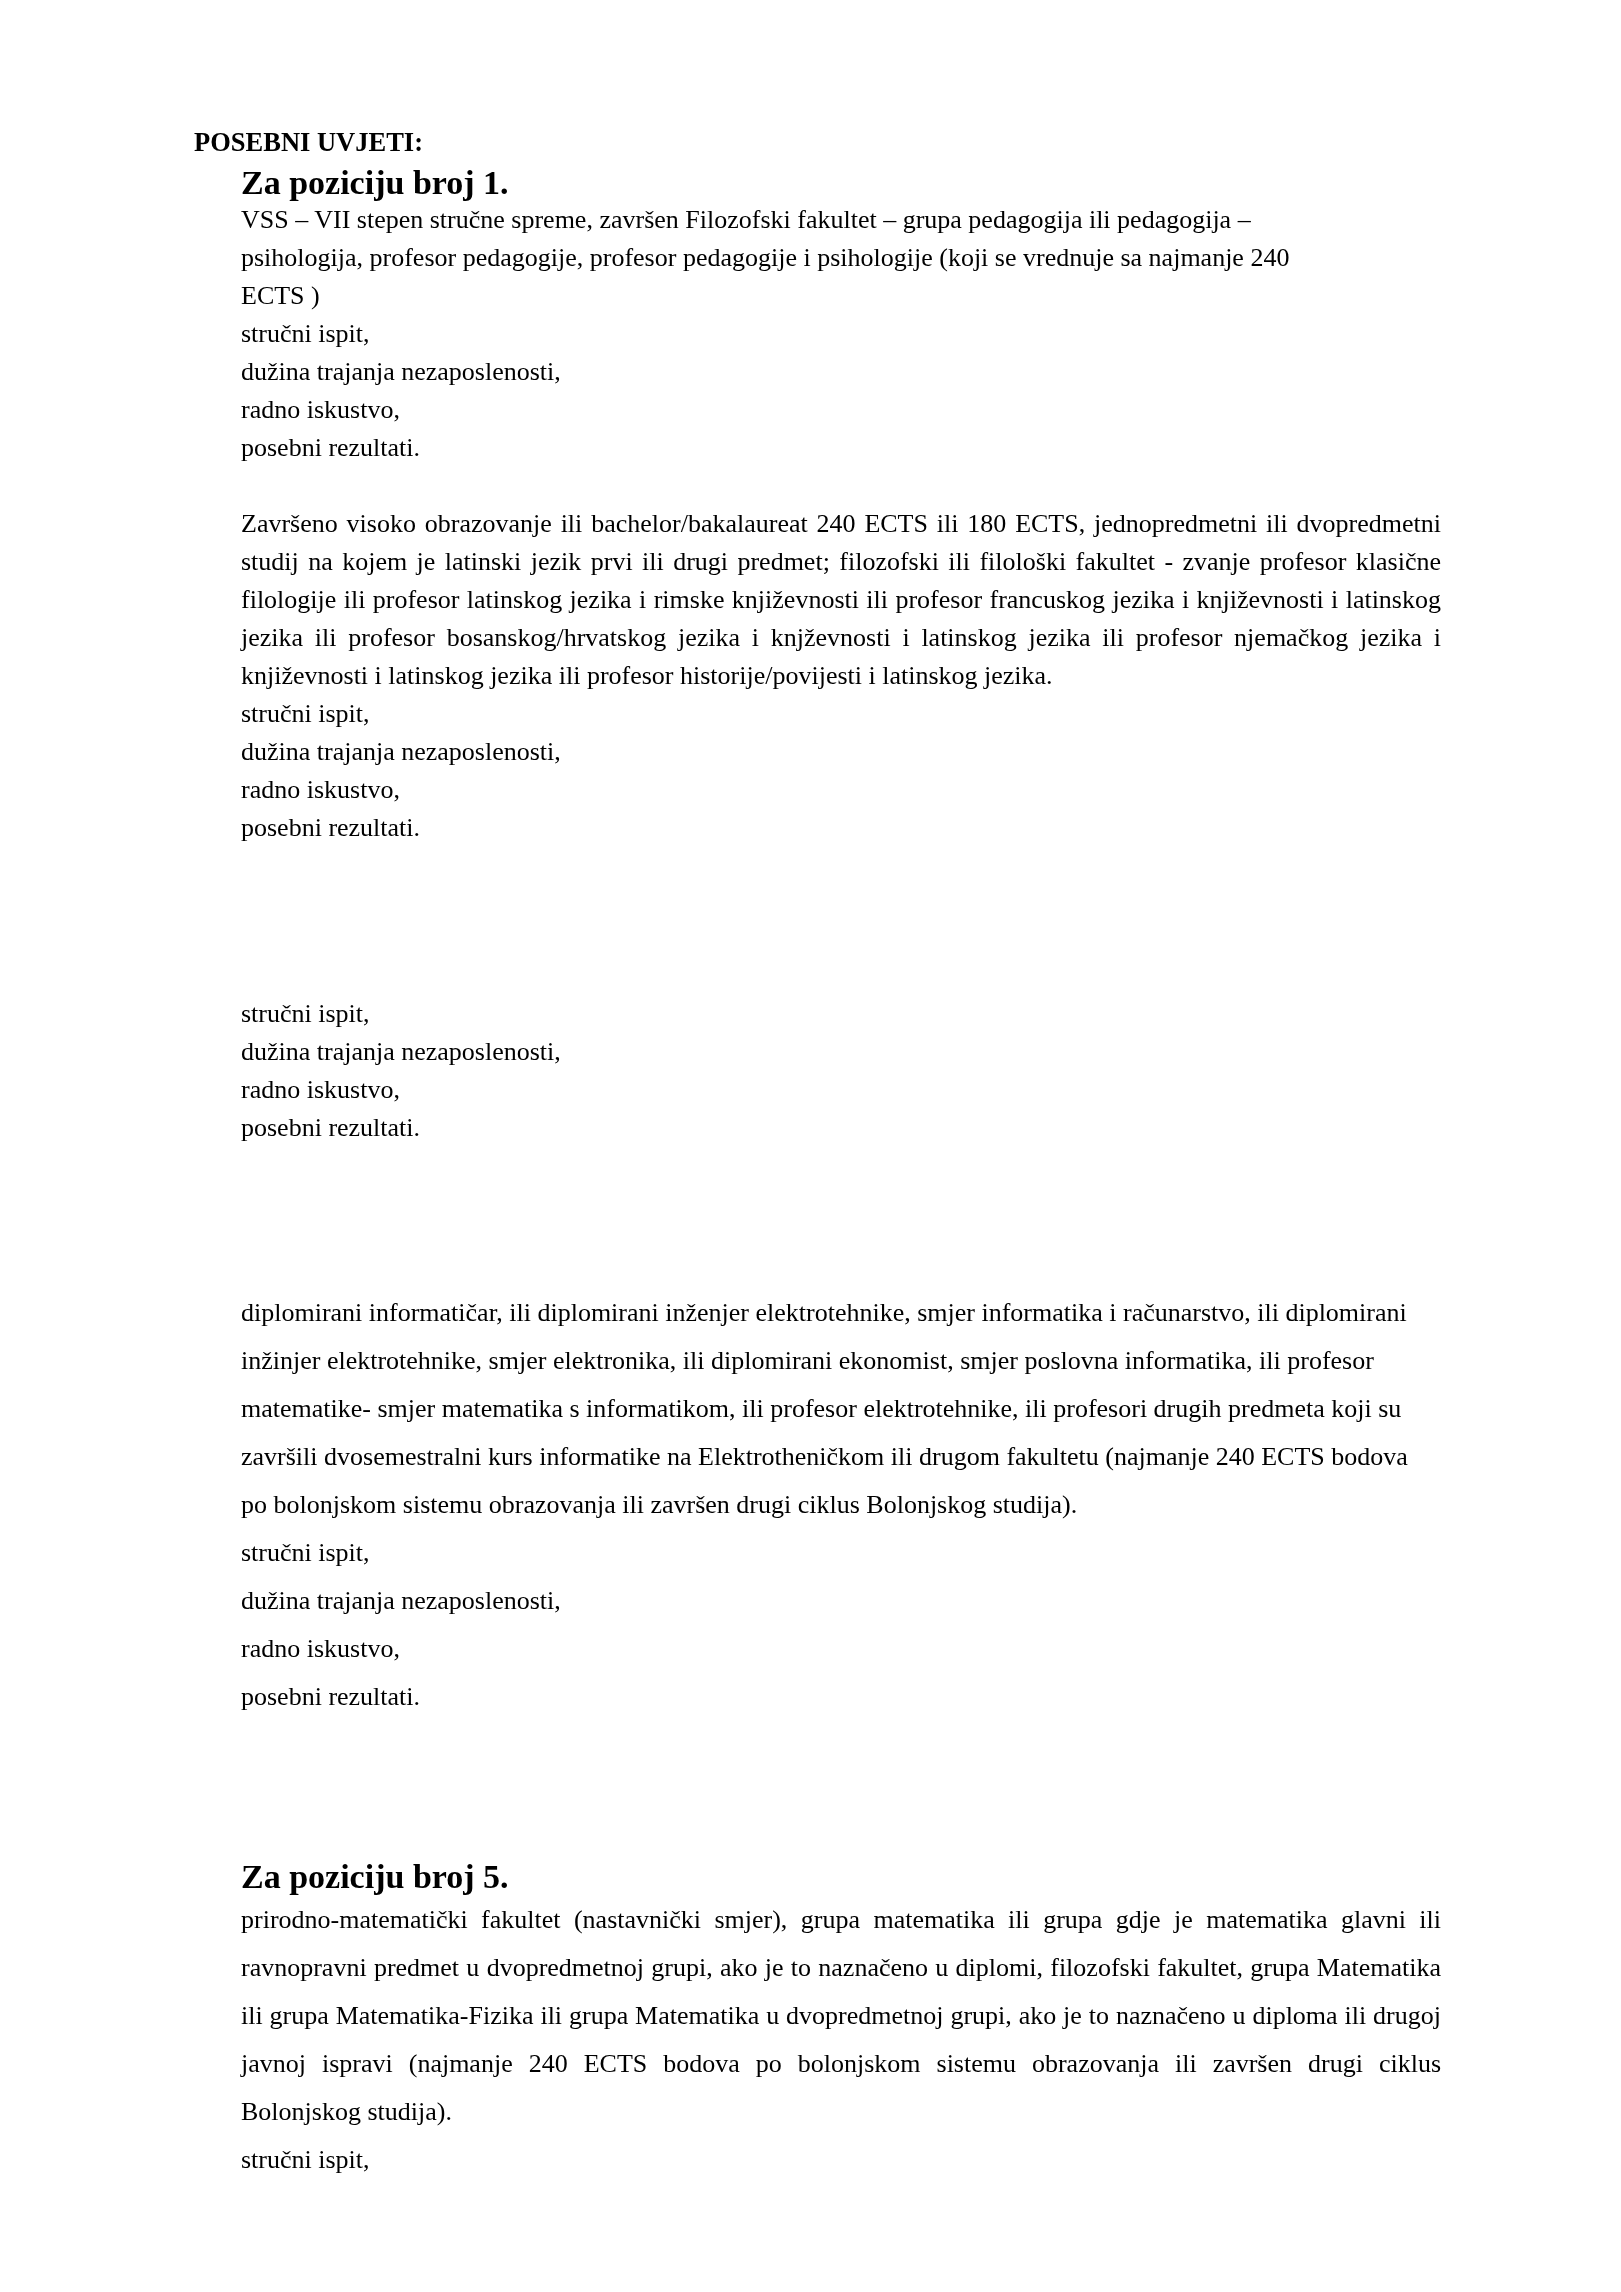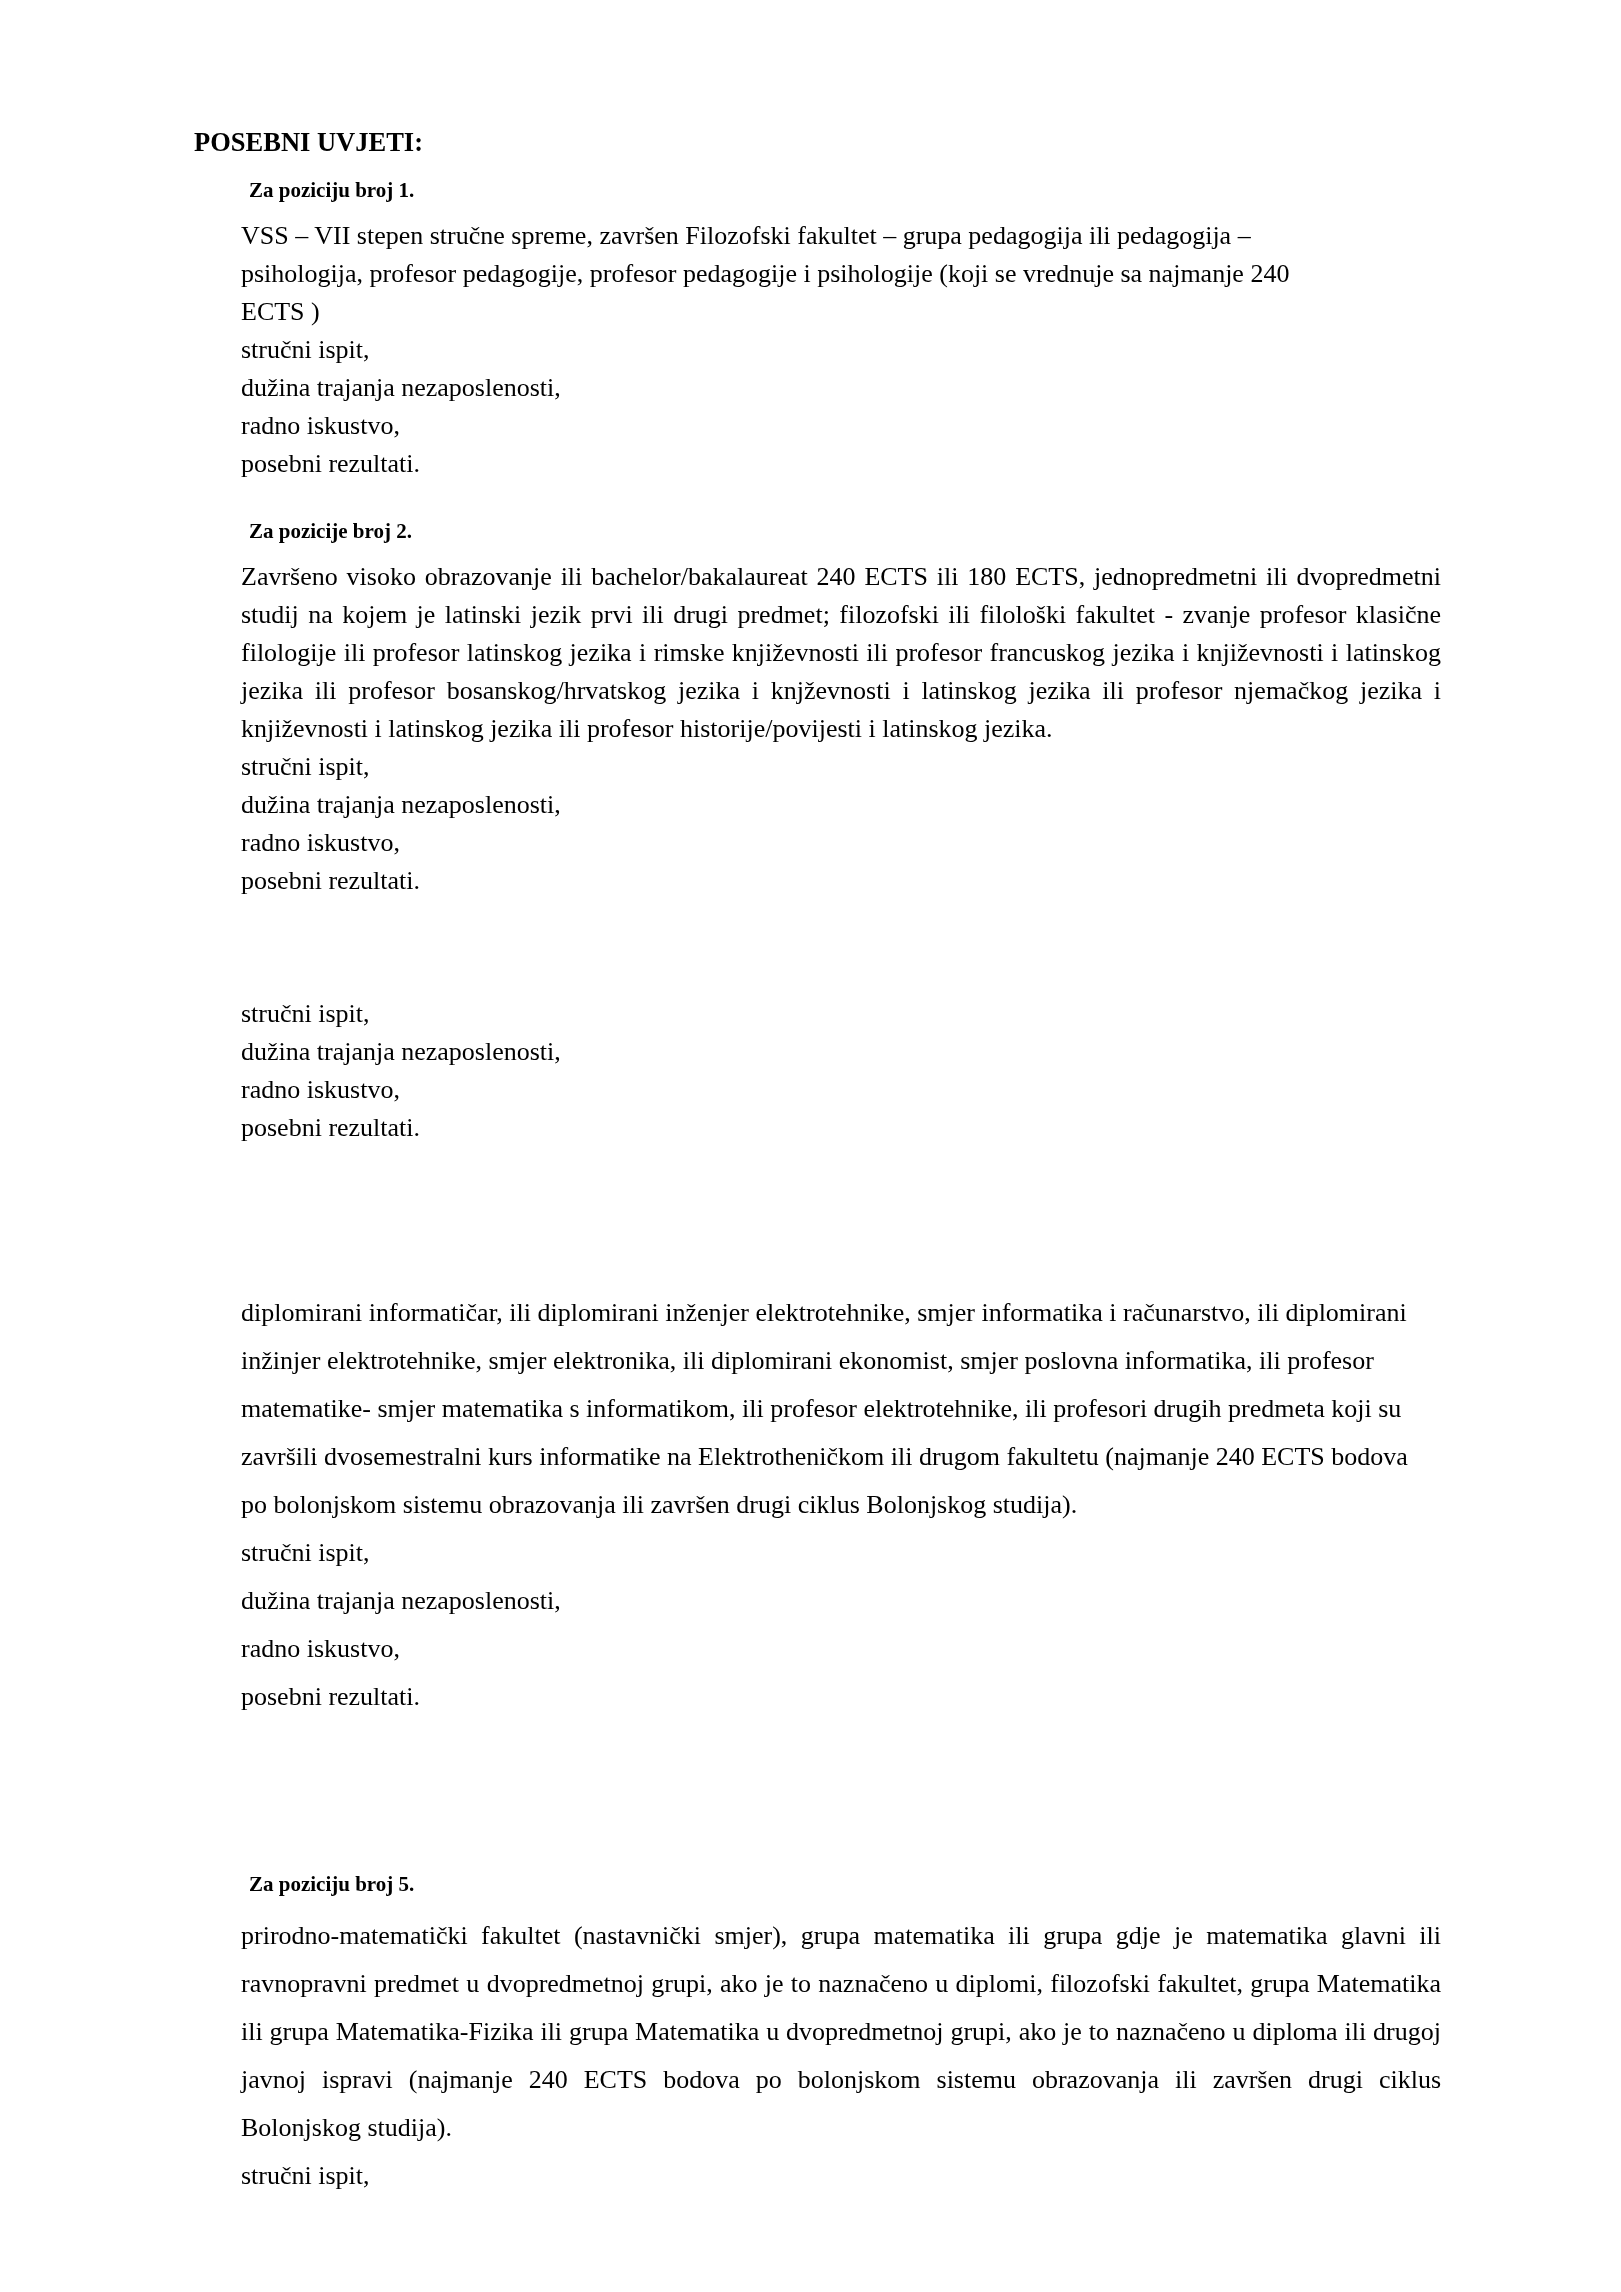--- a/index.html
+++ b/index.html
@@ -1,21 +1,21 @@
 <!DOCTYPE html>
 <html><head>
 <meta charset="utf-8">
 <style>
   html, body { margin: 0; padding: 0; background: #ffffff; }
   body { width: 1621px; height: 2293px; position: relative; overflow: hidden;
          font-family: "Liberation Serif", "DejaVu Serif", serif; color: #000; }
   .page { position: absolute; left: 0; top: 0; width: 1600px; height: 2293px; }
   .doc-title { position: absolute; left: 194px; top: 125px; font-size: 26.5px; font-weight: bold; line-height: 35px; margin: 0; }
   .section { position: absolute; left: 241px; width: 1200px; font-size: 26px; }
-  .section h2 { font-size: 21px; font-weight: bold; margin: 8px; line-height: 37px; }
+  .section h2 { font-size: 34px; font-weight: bold; margin: 0; line-height: 37px; }
   .section p { margin: 0; }
   .s-tight p, .s-tight .req { line-height: 38px; }
   .s-wide p, .s-wide .req { line-height: 48px; }
   .s-wide h2 { line-height: 39px; }
   .justify { text-align: justify; text-align-last: left; }
   .req { display: block; }
 </style>
 </head>
 <body>
 
@@ -26,21 +26,20 @@
   <div class="section s-tight" style="top:164px;">
     <h2>Za poziciju broj  1.</h2>
     <p style="width:1108px;">VSS – VII stepen stručne spreme, završen Filozofski fakultet – grupa pedagogija ili pedagogija – psihologija, profesor pedagogije, profesor pedagogije i psihologije (koji se vrednuje sa najmanje 240 ECTS )</p>
     <span class="req">stručni ispit,</span>
     <span class="req">dužina trajanja nezaposlenosti,</span>
     <span class="req">radno iskustvo,</span>
     <span class="req">posebni rezultati.</span>
   </div>
 
   <div class="section s-tight" style="top:505px;">
-    <h2>Za pozicije broj 2.</h2>
     <p class="justify">Završeno visoko obrazovanje ili bachelor/bakalaureat 240 ECTS ili 180 ECTS, jednopredmetni ili dvopredmetni studij na kojem je latinski jezik prvi ili drugi predmet; filozofski ili filološki fakultet - zvanje profesor klasične filologije ili profesor latinskog jezika i rimske književnosti ili profesor francuskog jezika i književnosti i latinskog jezika ili profesor bosanskog/hrvatskog jezika i knjževnosti i latinskog jezika ili profesor njemačkog jezika i književnosti i latinskog jezika ili profesor historije/povijesti i latinskog jezika.</p>
     <span class="req">stručni ispit,</span>
     <span class="req">dužina trajanja nezaposlenosti,</span>
     <span class="req">radno iskustvo,</span>
     <span class="req">posebni rezultati.</span>
   </div>
 
   <div class="section s-tight" style="top:995px;">
     <span class="req">stručni ispit,</span>
     <span class="req">dužina trajanja nezaposlenosti,</span>

